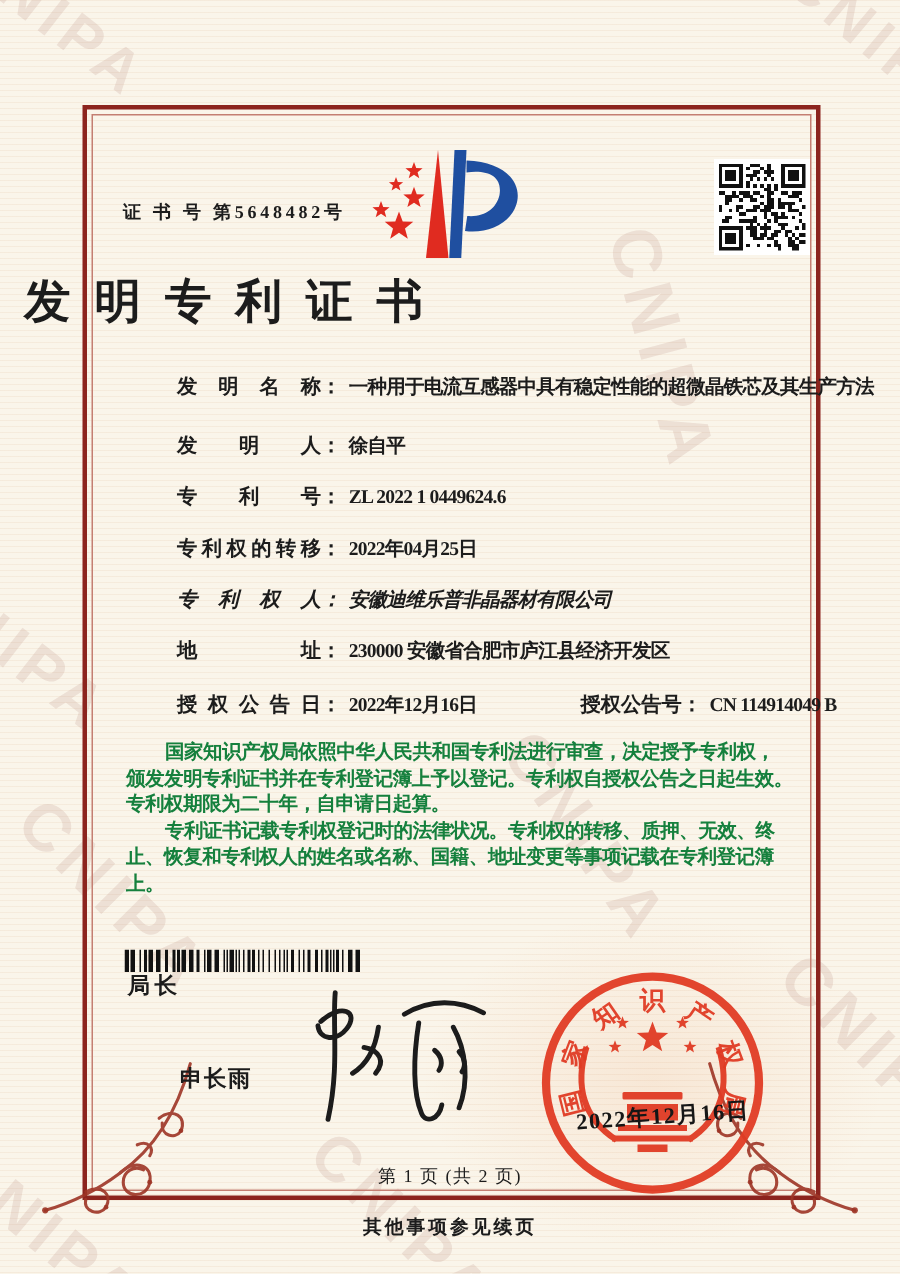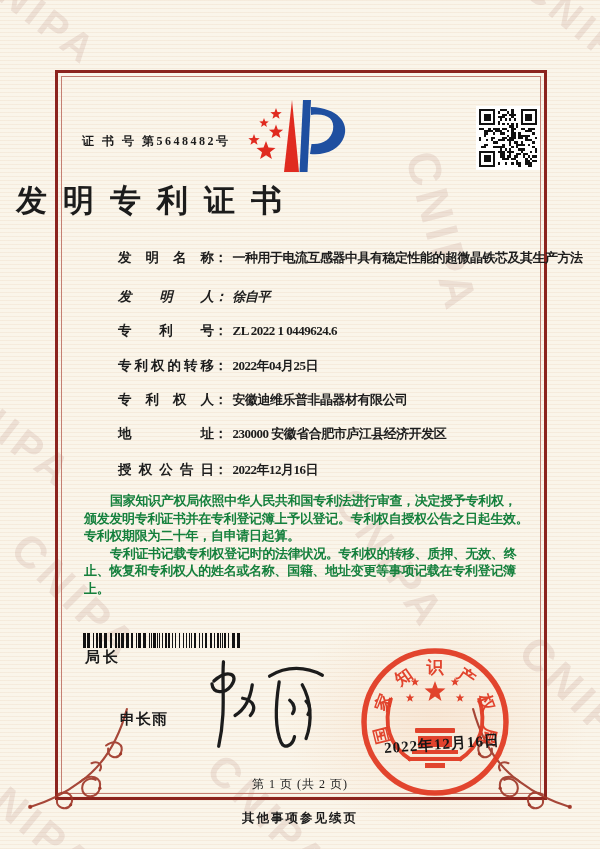--- a/index.html
+++ b/index.html
@@ -24,21 +24,21 @@
   .logo{position:absolute;left:226px;top:96px;width:144px;height:84px;}
   .qr{position:absolute;left:476px;top:106px;width:64px;height:64px;background:#fff;padding:3px;box-sizing:border-box;}
   .qr svg{width:100%;height:100%;display:block;}
   .title{position:absolute;left:0;top:180px;width:512px;text-align:left;
        font-size:31px;font-weight:700;letter-spacing:16px;text-indent:16px;}
   .field-row{position:absolute;left:82px;white-space:nowrap;font-size:13px;}
   .flabel{display:inline-block;width:96px;text-align:justify;text-align-last:justify;
        font-size:13.5px;font-weight:700;vertical-align:bottom;margin-left:36px;}
   .colon{font-weight:700;font-size:13.5px;}
   .fvalue{font-weight:600;font-size:13px;letter-spacing:-0.5px;margin-left:5px;}
-  .r1{top:249px;} .r2{top:288px;font-style:italic;} .r3{top:322px;} .r4{top:357px;} .r5{top:391px;} .r6{top:425px;} .r7{top:461px;}
+  .r1{top:249px;} .r2{top:288px;} .r3{top:322px;} .r4{top:357px;} .r5{top:391px;font-style:italic;} .r6{top:425px;} .r7{top:461px;}
   .grant-col2{position:absolute;left:305px;top:0;white-space:nowrap;}
   .grant-col2 .glabel{font-size:13.5px;font-weight:700;}
   .body-text{position:absolute;left:84px;top:492px;width:445px;font-size:13px;line-height:17.5px;
        letter-spacing:-0.3px;font-weight:700;color:#15803d;}
   .body-text p{margin:0;text-indent:26px;}
   .barcode{position:absolute;left:83px;top:633px;width:158px;height:15px;}
   .issuer-title{position:absolute;left:85px;top:648px;font-family:"Liberation Sans",sans-serif;
        font-weight:700;font-size:15px;letter-spacing:3px;}
   .issuer-name{position:absolute;left:85px;top:710px;font-family:"Liberation Sans",sans-serif;
        font-weight:700;font-size:15px;letter-spacing:1px;margin-left:35px;}
@@ -331,20 +331,23 @@
 </div>
 <div class="field-row r5">
   <span class="flabel">专利权人</span><span class="colon">：</span><span class="fvalue">安徽迪维乐普非晶器材有限公司</span>
 </div>
 <div class="field-row r6">
   <span class="flabel">地址</span><span class="colon">：</span><span class="fvalue">230000 安徽省合肥市庐江县经济开发区</span>
 </div>
 
 <div class="field-row r7">
   <span class="flabel">授权公告日</span><span class="colon">：</span><span class="fvalue">2022年12月16日</span>
+  <span class="grant-col2">
+    <span class="glabel">授权公告号</span><span class="colon">：</span><span class="fvalue">CN 114914049 B</span>
+  </span>
 </div>
 
 <div class="body-text">
   <p>国家知识产权局依照中华人民共和国专利法进行审查，决定授予专利权，颁发发明专利证书并在专利登记簿上予以登记。专利权自授权公告之日起生效。专利权期限为二十年，自申请日起算。</p>
   <p>专利证书记载专利权登记时的法律状况。专利权的转移、质押、无效、终止、恢复和专利权人的姓名或名称、国籍、地址变更等事项记载在专利登记簿上。</p>
 </div>
 
 <svg class="barcode" id="barcode-svg" viewBox="0 0 158 15" preserveAspectRatio="none">
     <rect x="0" y="0" width="3" height="15" fill="#111"></rect>
     <rect x="4" y="0" width="3" height="15" fill="#111"></rect>

